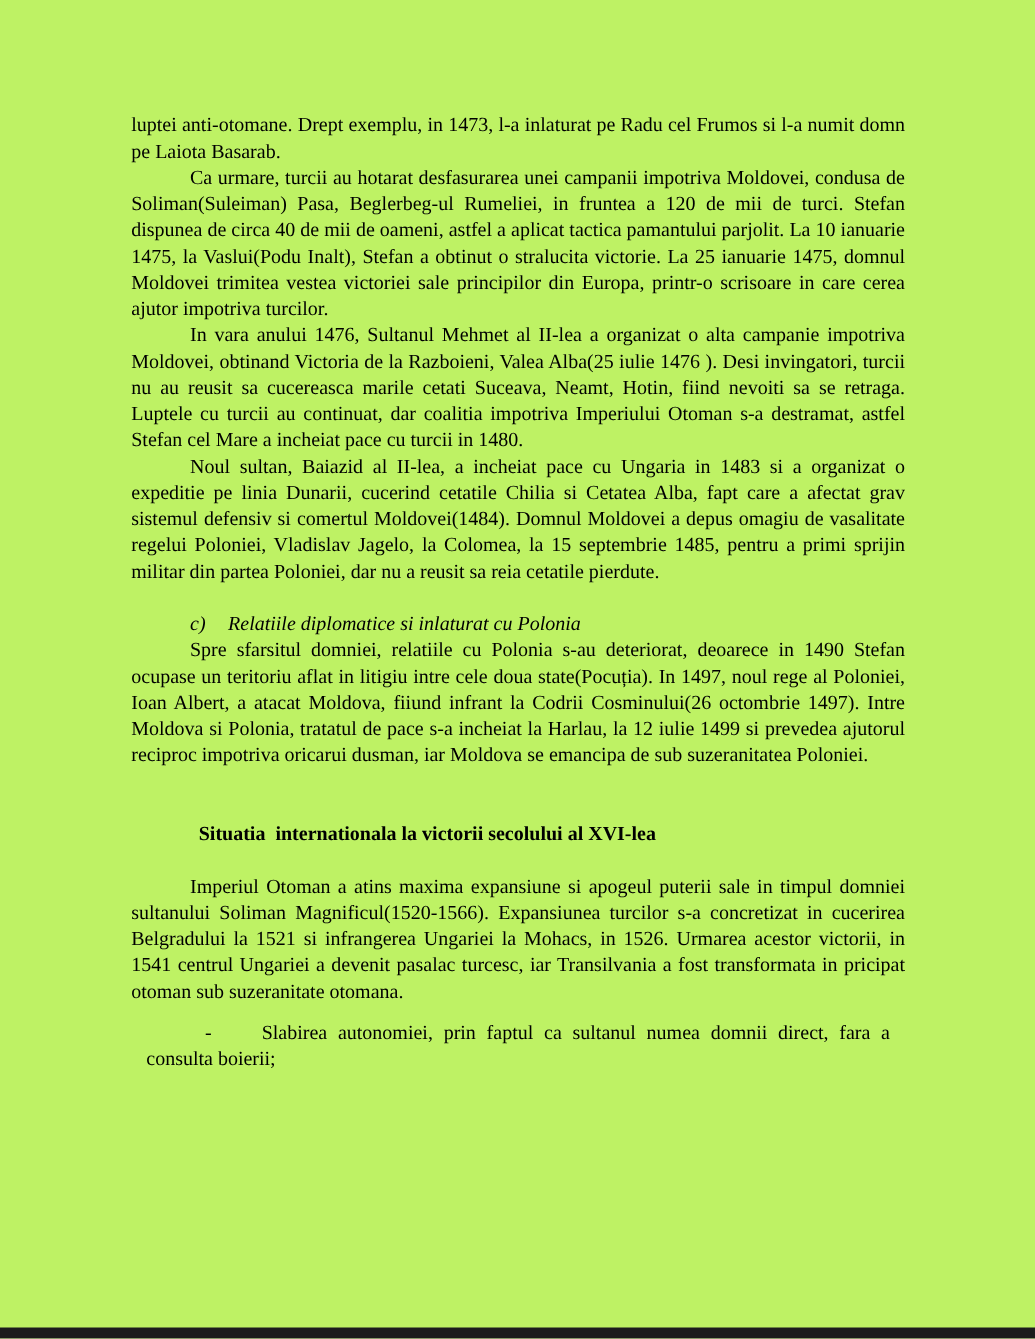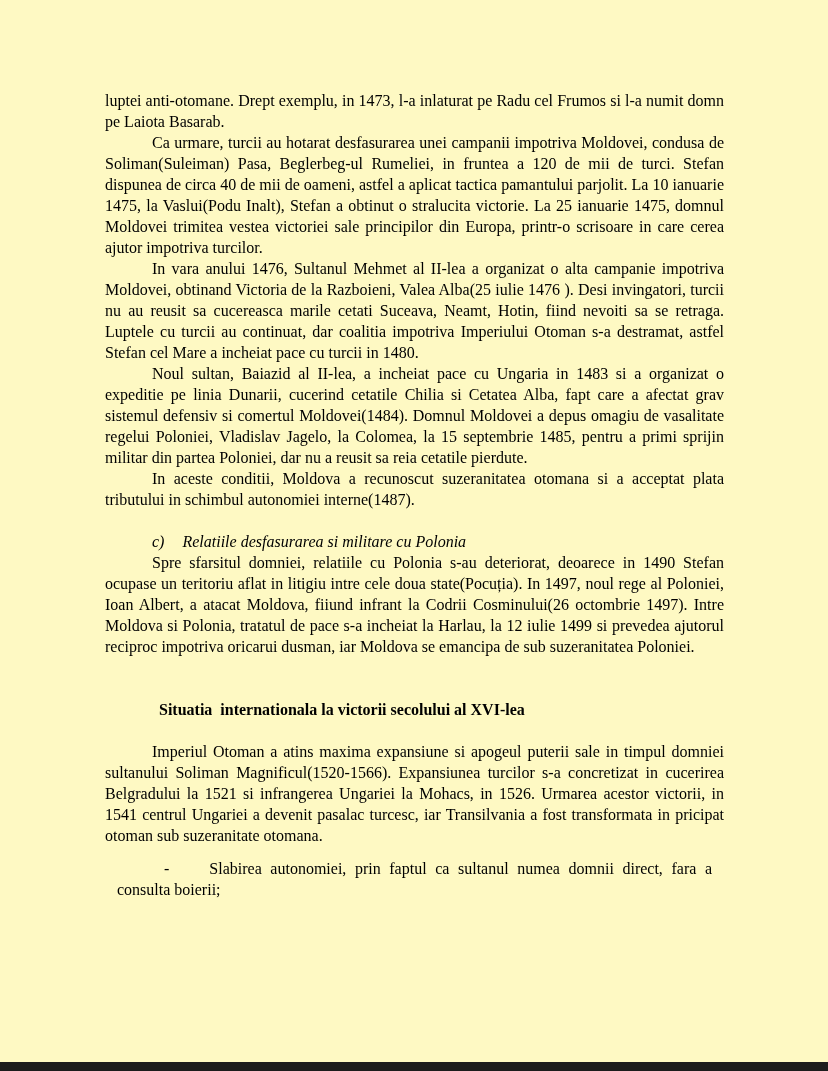--- a/index.html
+++ b/index.html
@@ -5,21 +5,21 @@
   html, body {
     margin: 0;
     padding: 0;
     background: #ffffff;
   }
   .page {
     position: relative;
     width: 828px;
     height: 1071px;
     box-sizing: border-box;
-    background: #fef9c3;
+    background: #bef264;
     padding: 90px 104px 0 105px;
     font-family: "Liberation Serif", "DejaVu Serif", serif;
     font-size: 16px;
     line-height: 21px;
     color: #000000;
     overflow: hidden;
   }
   p.para {
     margin: 0;
     text-align: justify;
@@ -70,24 +70,23 @@
 <div class="page">
 
   <p class="para">luptei anti-otomane. Drept exemplu, in 1473, l-a inlaturat pe Radu cel Frumos si l-a numit domn pe Laiota Basarab.</p>
 
   <p class="para indent">Ca urmare, turcii au hotarat desfasurarea unei campanii impotriva Moldovei, condusa de Soliman(Suleiman) Pasa, Beglerbeg-ul Rumeliei, in fruntea a 120 de mii de turci. Stefan dispunea de circa 40 de mii de oameni, astfel a aplicat tactica pamantului parjolit. La 10 ianuarie 1475, la Vaslui(Podu Inalt), Stefan a obtinut o stralucita victorie. La 25 ianuarie 1475, domnul Moldovei trimitea vestea victoriei sale principilor din Europa, printr-o scrisoare in care cerea ajutor impotriva turcilor.</p>
 
   <p class="para indent">In vara anului 1476, Sultanul Mehmet al II-lea a organizat o alta campanie impotriva Moldovei, obtinand Victoria de la Razboieni, Valea Alba(25 iulie 1476 ). Desi invingatori, turcii nu au reusit sa cucereasca marile cetati Suceava, Neamt, Hotin, fiind nevoiti sa se retraga. Luptele cu turcii au continuat, dar coalitia impotriva Imperiului Otoman s-a destramat, astfel Stefan cel Mare a incheiat pace cu turcii in 1480.</p>
 
   <p class="para indent">Noul sultan, Baiazid al II-lea, a incheiat pace cu Ungaria in 1483 si a organizat o expeditie pe linia Dunarii, cucerind cetatile Chilia si Cetatea Alba, fapt care a afectat grav sistemul defensiv si comertul Moldovei(1484). Domnul Moldovei a depus omagiu de vasalitate regelui Poloniei, Vladislav Jagelo,  la Colomea, la 15 septembrie 1485, pentru a primi sprijin militar din partea Poloniei, dar nu a reusit sa reia cetatile pierdute.</p>
 
-  <p class="para indent">In aceste conditii, Moldova a recunoscut suzeranitatea otomana si a acceptat plata tributului in schimbul autonomiei interne(1487).</p>
 
   <p class="subheading">
-    <span class="prefix">c)</span><span class="label">Relatiile desfasurarea si militare cu Polonia</span>
+    <span class="prefix">c)</span><span class="label">Relatiile diplomatice si inlaturat cu Polonia</span>
   </p>
 
   <p class="para indent">Spre sfarsitul domniei, relatiile cu Polonia s-au deteriorat, deoarece in 1490 Stefan ocupase un teritoriu aflat in litigiu intre cele doua state(Pocuția). In 1497, noul rege al Poloniei, Ioan Albert, a atacat Moldova, fiiund infrant la Codrii Cosminului(26 octombrie 1497). Intre Moldova si Polonia, tratatul de pace s-a incheiat la Harlau, la 12 iulie 1499 si prevedea ajutorul reciproc impotriva oricarui dusman, iar Moldova se emancipa de sub suzeranitatea Poloniei.</p>
 
   <p class="main-heading">Situatia  internationala la victorii secolului al XVI-lea</p>
 
   <p class="para indent">Imperiul Otoman a atins maxima expansiune si apogeul puterii sale in timpul domniei sultanului Soliman Magnificul(1520-1566). Expansiunea turcilor s-a concretizat in cucerirea Belgradului la 1521 si infrangerea Ungariei la Mohacs, in 1526. Urmarea acestor victorii, in 1541 centrul Ungariei a devenit pasalac turcesc, iar Transilvania a fost transformata in pricipat otoman sub suzeranitate otomana.</p>
 
 
   <p class="bullet-para">

